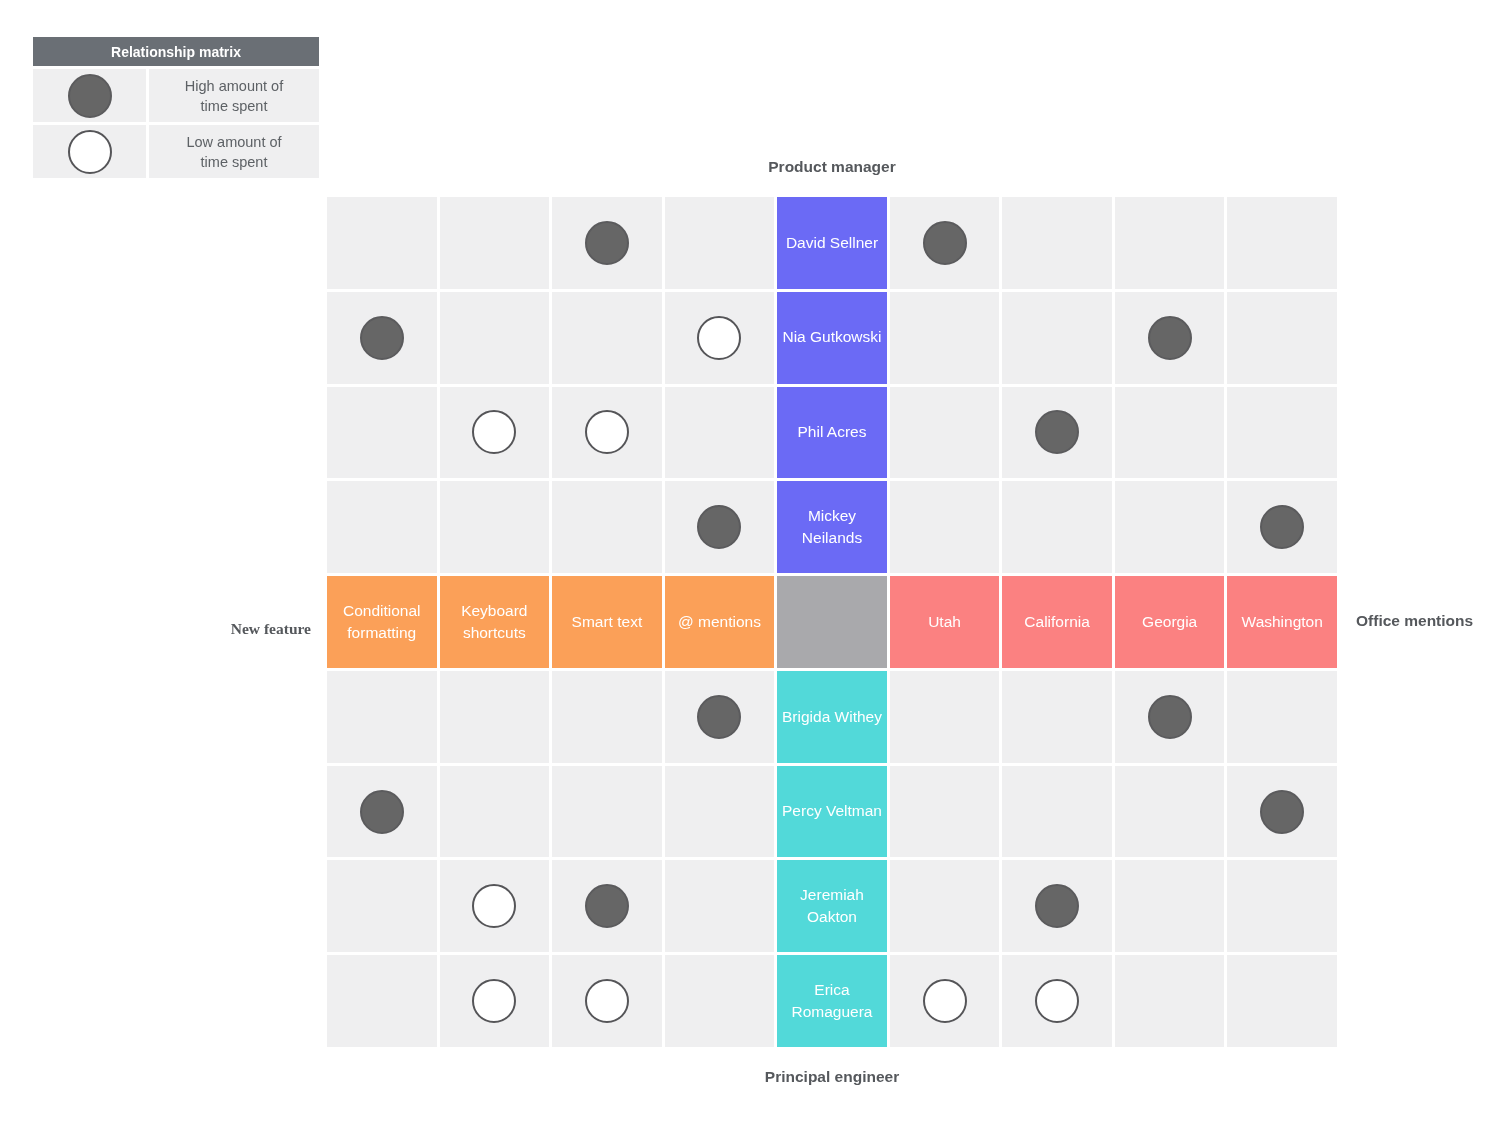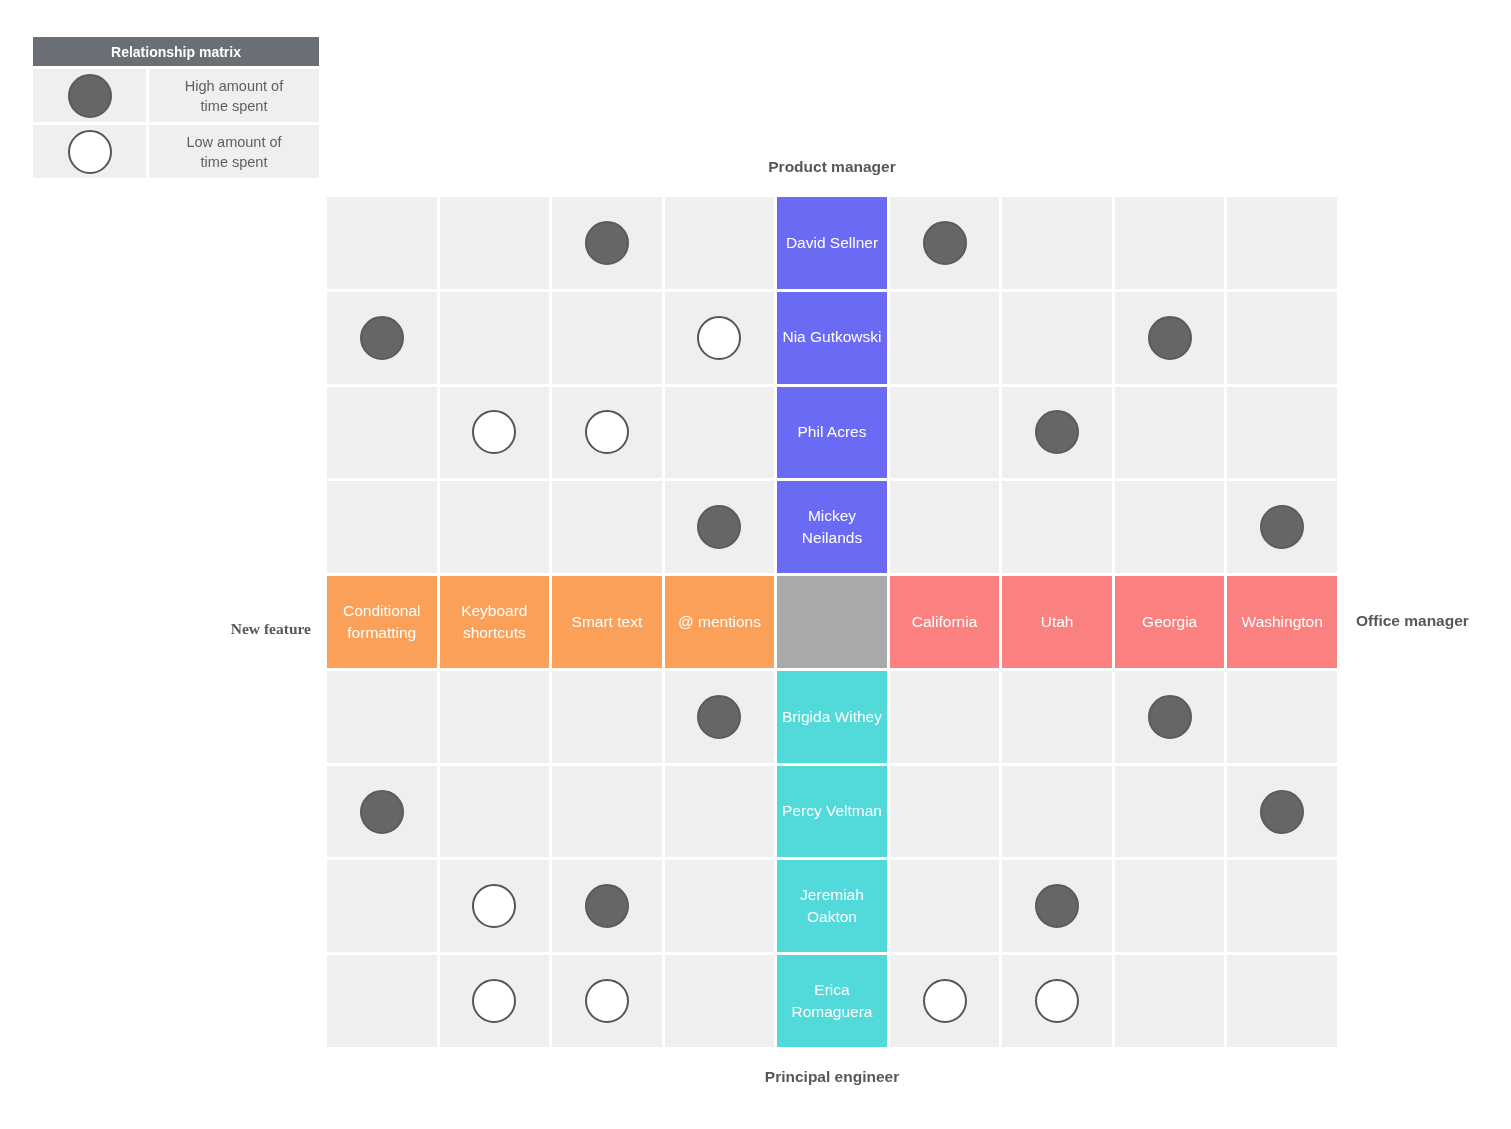--- a/index.html
+++ b/index.html
@@ -110,21 +110,21 @@
       <div class="circle low"></div>
     </div>
     <div class="legend-text">Low amount of
 time spent</div>
   </div>
 </div>
 
 <div class="axis-label" id="axis-top">Product manager</div>
 <div class="axis-label" id="axis-bottom">Principal engineer</div>
 <div class="axis-label" id="axis-left">New feature</div>
-<div class="axis-label" id="axis-right">Office manager</div>
+<div class="axis-label" id="axis-right">Office mentions</div>
 
 <div class="matrix" id="matrix">
     <div class="cell"></div>
     <div class="cell"></div>
     <div class="cell">
       <div class="circle high"></div>
     </div>
     <div class="cell"></div>
     <div class="cell hdr pm">David Sellner</div>
     <div class="cell">
@@ -174,22 +174,22 @@
     <div class="cell"></div>
     <div class="cell"></div>
     <div class="cell">
       <div class="circle high"></div>
     </div>
     <div class="cell hdr feat">Conditional formatting</div>
     <div class="cell hdr feat">Keyboard shortcuts</div>
     <div class="cell hdr feat">Smart text</div>
     <div class="cell hdr feat">@ mentions</div>
     <div class="cell hdr center"></div>
+    <div class="cell hdr loc">Utah</div>
     <div class="cell hdr loc">California</div>
-    <div class="cell hdr loc">Utah</div>
     <div class="cell hdr loc">Georgia</div>
     <div class="cell hdr loc">Washington</div>
     <div class="cell"></div>
     <div class="cell"></div>
     <div class="cell"></div>
     <div class="cell">
       <div class="circle high"></div>
     </div>
     <div class="cell hdr eng">Brigida Withey</div>
     <div class="cell"></div>

